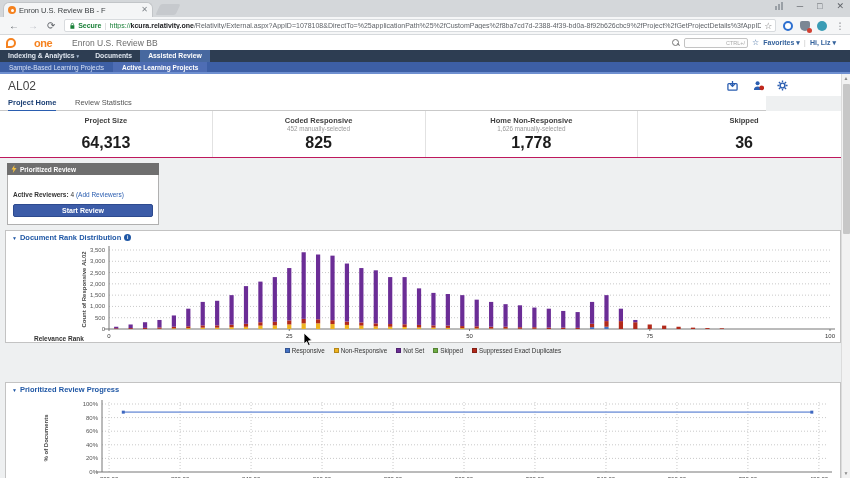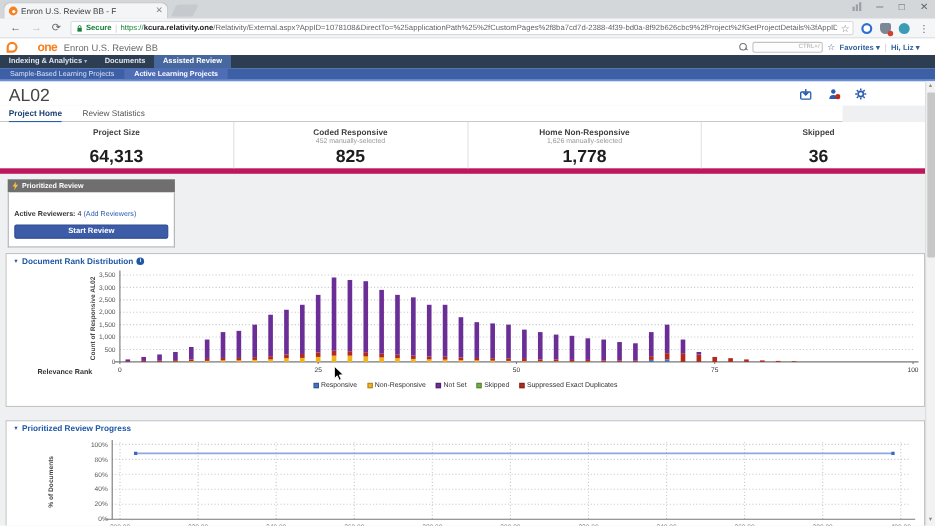--- a/index.html
+++ b/index.html
@@ -39,21 +39,21 @@
   .ext.shield { border-radius:2px 2px 50% 50%; background:#7b8794; }
   .ext.shield:after { content:""; position:absolute; right:-2px; bottom:-2px; width:5px; height:5px; border-radius:50%; background:#d23f31; }
   .ext.globe { background:#3a9cb5; }
   .menu-dots { font-size:9px; color:#5f6368; margin-left:8px; margin-right:2px; }
 
   
   #apphead { position:absolute; left:0; top:35px; width:850px; height:15px; background:#fff; display:flex; align-items:center; }
   .logo { display:flex; align-items:center; margin-left:6px; gap:18px; }
   .logo-mark { width:10px; height:10px; border:2px solid #f5821f; border-radius:50% 50% 50% 0; }
   .logo-text { color:#f5821f; font-size:11px; font-weight:bold; letter-spacing:-0.5px; }
-  .ws-title { font-size:8.5px; color:#6b6b6b; margin-left:6px; }
+  .ws-title { font-size:8.5px; color:#6b6b6b; margin-left:20px; }
   .head-right { position:absolute; right:14px; top:0; height:15px; display:flex; align-items:center; gap:4px; }
   .srch-ico { width:8px; height:8px; position:relative; }
   .srch-ico:before { content:""; position:absolute; left:0; top:0; width:5px; height:5px; border:1.2px solid #777; border-radius:50%; }
   .srch-ico:after { content:""; position:absolute; left:5px; top:5px; width:3px; height:1.2px; background:#777; transform:rotate(45deg); }
   .srch-box { width:64px; height:10px; border:1px solid #c3c3c3; border-radius:2px; background:#fdfdfd;
     display:flex; align-items:center; justify-content:flex-end; padding:0 2px; }
   .srch-box span { font-size:5.5px; color:#aaa; }
   .hr-link { font-size:7px; font-weight:bold; color:#34629c; white-space:nowrap; }
   .hr-star { font-size:8px; color:#34629c; }
   .hr-sep { color:#ccc; font-size:8px; }
@@ -63,48 +63,48 @@
   #mainnav .item { font-size:6.8px; font-weight:bold; color:#dfe6ef; line-height:12px; padding:0 8px; white-space:nowrap; }
   #mainnav .item.active { background:#47689f; color:#fff; }
   #mainnav .chev { font-size:5px; color:#9fb2cc; margin-left:2px; }
   #subnav { position:absolute; left:0; top:62px; width:850px; height:12px; background:#3d5fa5;
     border-bottom:2px solid #6e8fd0; display:flex; }
   #subnav .item { font-size:6.5px; color:#d5e0f5; line-height:10px; padding:0 9px; white-space:nowrap; }
   #subnav .item.active { background:#4e6db4; color:#fff; font-weight:bold; }
 
   
   #pagebar { position:absolute; left:0; top:74px; width:850px; height:22px; background:#fff; }
-  #page-title { position:absolute; left:8px; top:5px; font-size:16px; color:#444; }
+  #page-title { position:absolute; left:8px; top:5px; font-size:12px; color:#444; }
   .pb-ico { position:absolute; top:6px; width:11px; height:11px; }
   #pagetabs { position:absolute; left:0; top:96px; width:766px; height:15px; background:#fff; border-bottom:1px solid #c9c9c9; }
   .ptab { position:absolute; top:2px; font-size:7.5px; color:#555; padding-bottom:3px; }
   .ptab.active { color:#1a3e73; font-weight:bold; border-bottom:2px solid #2a5db0; }
 
   
   #stats { position:absolute; left:0; top:111px; width:850px; height:47px; background:#fff;
-    border-bottom:5px solid #be185d; display:flex; }
+    border-bottom:1px solid #be185d; display:flex; }
   .stat { flex:1; text-align:center; padding-top:5px; }
   .stat + .stat { border-left:1px solid #e2e2e2; }
   .stat .lbl { font-size:7.5px; font-weight:bold; color:#404040; }
   .stat .sub { font-size:6.3px; color:#999; height:8px; }
   .stat .val { font-size:16px; font-weight:bold; color:#1d1d1d; margin-top:1px; }
 
   
   #widget { position:absolute; left:7px; top:163px; width:152px; }
   #widget .whead { height:12px; background:#6f6f6f; color:#fff; font-size:6.5px; font-weight:bold;
     display:flex; align-items:center; gap:3px; padding:0 4px; }
   #widget .wbody { background:#fff; border:1px solid #b0b0b0; border-top:none; padding:16px 5px 7px 5px; }
   .rev-line { font-size:6.5px; color:#333; }
   .rev-line .lnk { color:#2a5db0; }
   #start-btn { margin-top:6px; height:13px; background:#3c5ca8; border:1px solid #2d4a8f; border-radius:2px;
     color:#fff; font-size:7px; font-weight:bold; text-align:center; line-height:12px; }
 
   
   .section { position:absolute; left:5px; width:836px; background:#fff; border:1px solid #c3c3c3; }
-  #section1 { top:230px; height:140px; }
+  #section1 { top:230px; height:113px; }
   #section2 { top:382px; height:144px; }
   .sec-head { display:flex; align-items:center; gap:3px; padding:2px 6px 0 6px; }
   .sec-head .arrow { font-size:5px; color:#1f57a5; }
   .sec-head .ttl { font-size:7.5px; font-weight:bold; color:#1f57a5; }
   .info-dot { width:7px; height:7px; border-radius:50%; background:#1f57a5; color:#fff; font-size:5px;
     text-align:center; line-height:7px; font-weight:bold; }
   .chart { position:absolute; left:0; top:13px; }
   #xlabel1 { position:absolute; left:28px; top:104px; font-size:6.5px; font-weight:bold; color:#333; }
   #rank-legend { position:absolute; left:0; top:116px; width:100%; display:flex; justify-content:center; gap:9px; }
   .lg-item { display:flex; align-items:center; gap:2px; }

